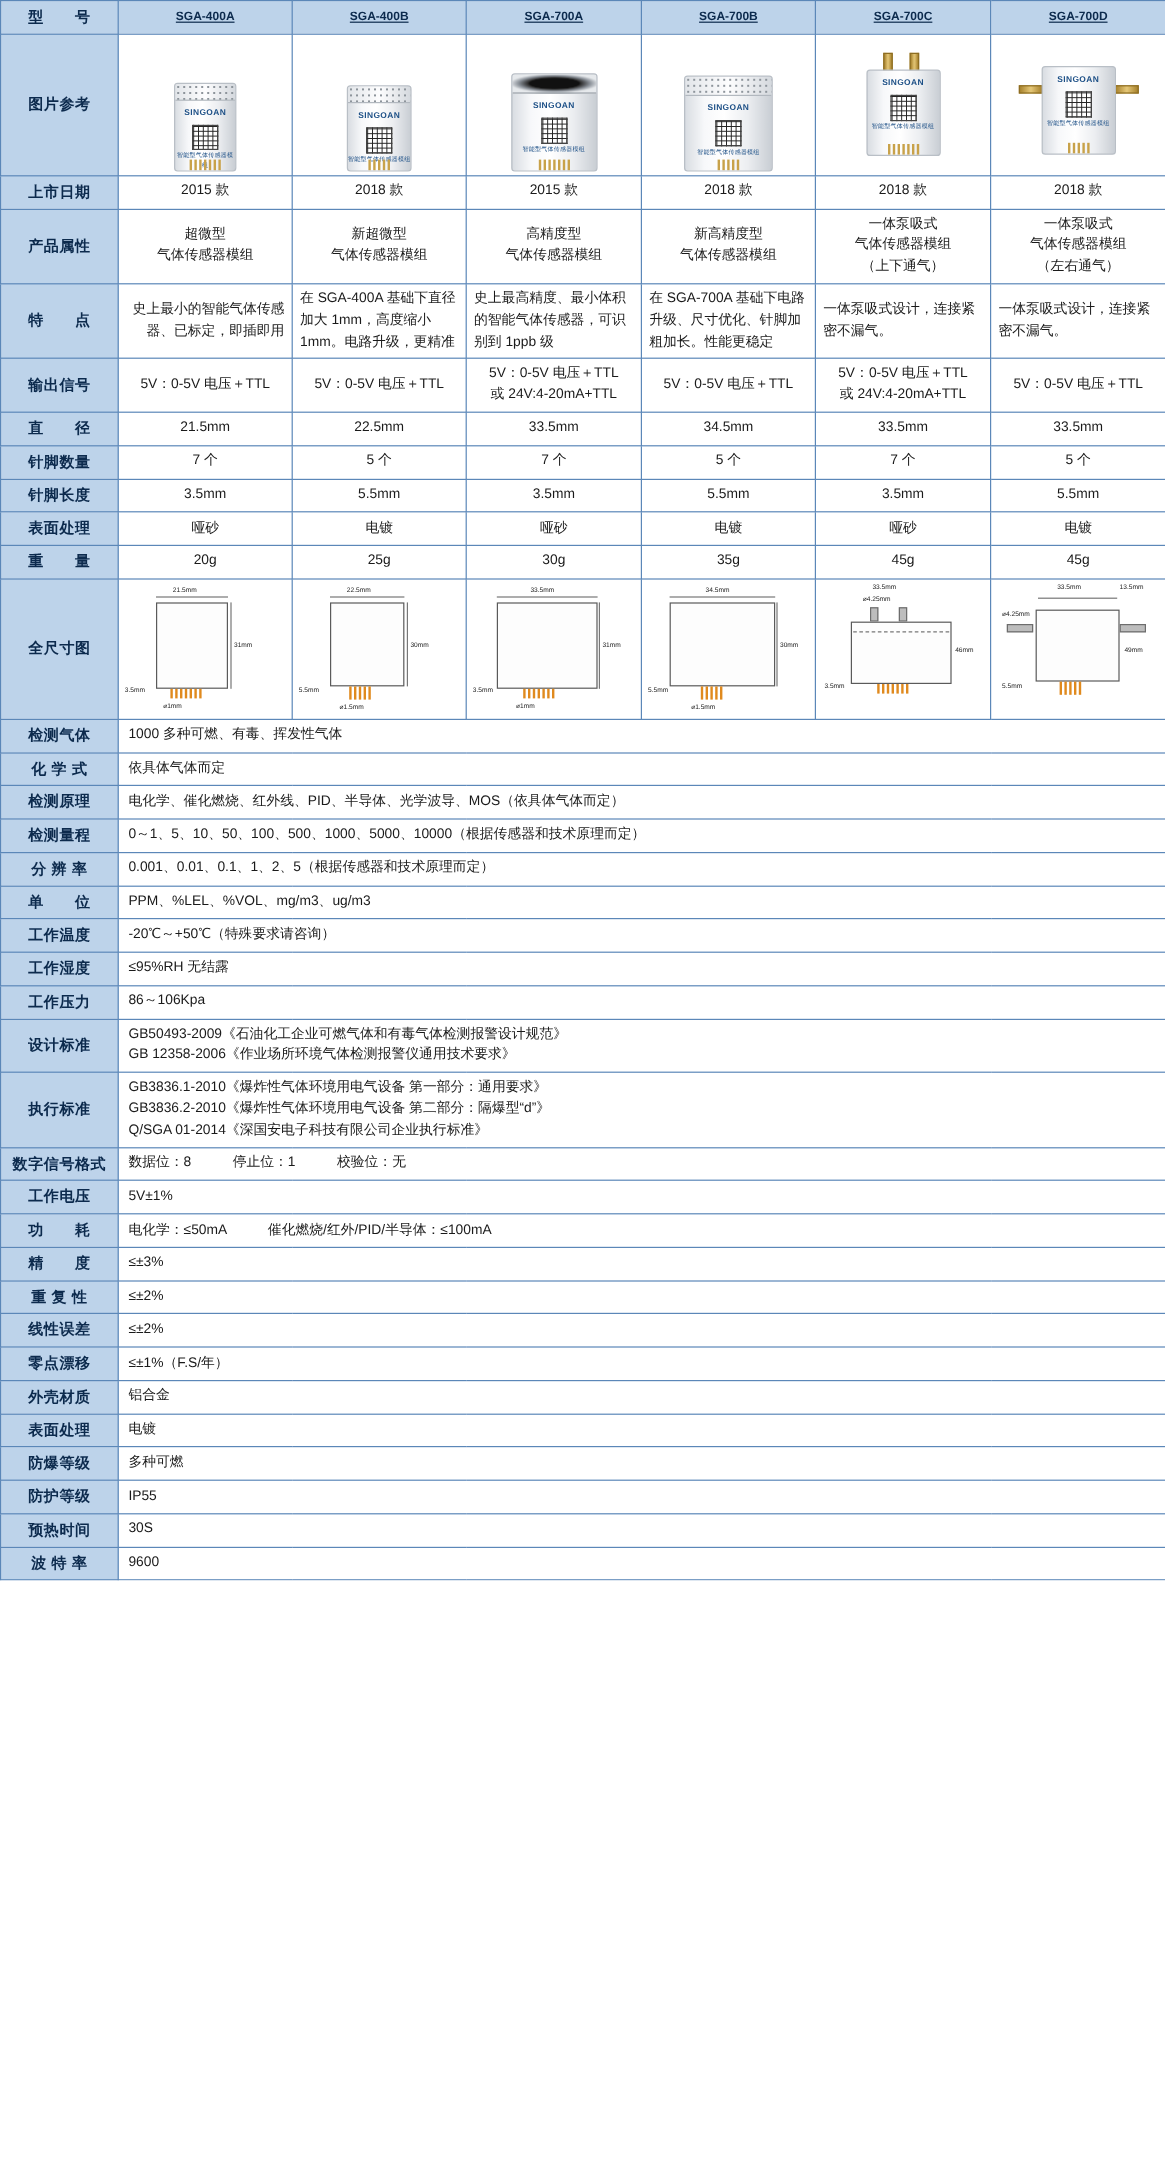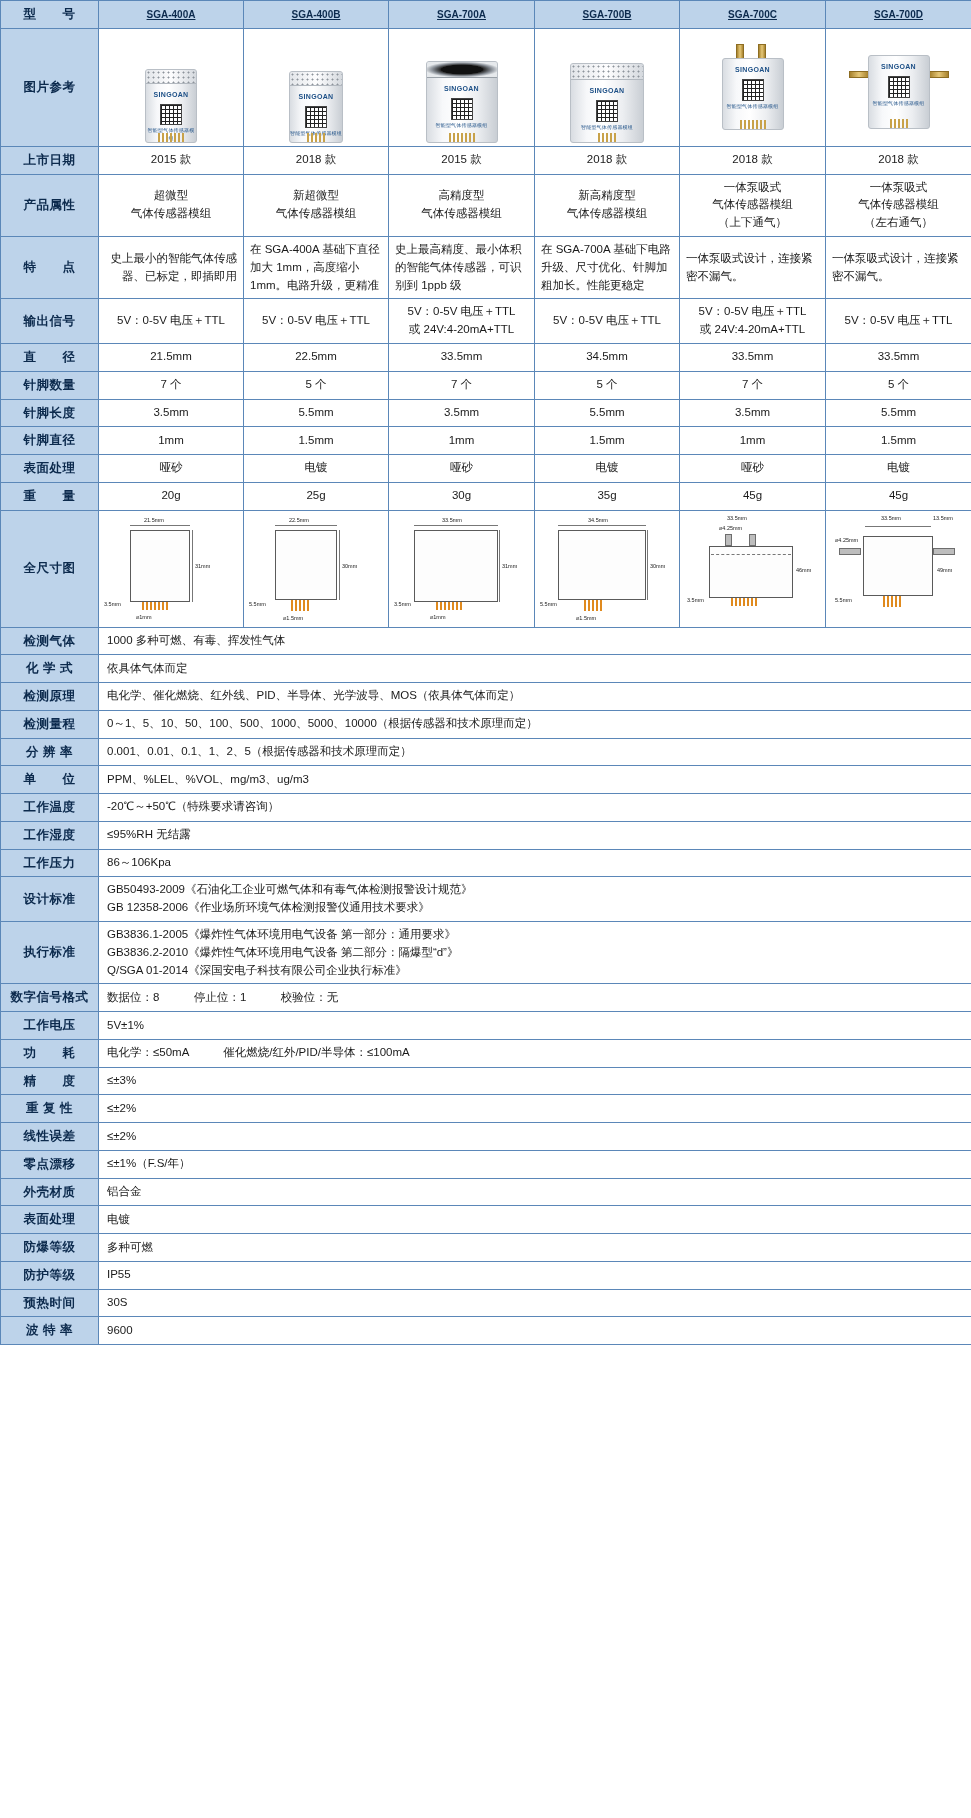--- a/index.html
+++ b/index.html
@@ -357,29 +357,20 @@
   <tr>
     <td class="lbl">针脚长度</td>
     <td class="val">3.5mm</td>
     <td class="val">5.5mm</td>
     <td class="val">3.5mm</td>
     <td class="val">5.5mm</td>
     <td class="val">3.5mm</td>
     <td class="val">5.5mm</td>
   </tr>
 
-  <tr>
-    <td class="lbl">针脚直径</td>
-    <td class="val">1mm</td>
-    <td class="val">1.5mm</td>
-    <td class="val">1mm</td>
-    <td class="val">1.5mm</td>
-    <td class="val">1mm</td>
-    <td class="val">1.5mm</td>
-  </tr>
 
   <tr>
     <td class="lbl">表面处理</td>
     <td class="val">哑砂</td>
     <td class="val">电镀</td>
     <td class="val">哑砂</td>
     <td class="val">电镀</td>
     <td class="val">哑砂</td>
     <td class="val">电镀</td>
   </tr>
@@ -562,21 +553,21 @@
     <td class="lbl">设计标准</td>
     <td class="val left multi" colspan="6">
       <div>GB50493-2009《石油化工企业可燃气体和有毒气体检测报警设计规范》</div>
       <div>GB 12358-2006《作业场所环境气体检测报警仪通用技术要求》</div>
     </td>
   </tr>
 
   <tr>
     <td class="lbl">执行标准</td>
     <td class="val left multi" colspan="6">
-      <div>GB3836.1-2005《爆炸性气体环境用电气设备 第一部分：通用要求》</div>
+      <div>GB3836.1-2010《爆炸性气体环境用电气设备 第一部分：通用要求》</div>
       <div>GB3836.2-2010《爆炸性气体环境用电气设备 第二部分：隔爆型“d”》</div>
       <div>Q/SGA 01-2014《深国安电子科技有限公司企业执行标准》</div>
     </td>
   </tr>
 
   <tr>
     <td class="lbl">数字信号格式</td>
     <td class="val left" colspan="6">数据位：8　　　停止位：1　　　校验位：无</td>
   </tr>
   <tr>

